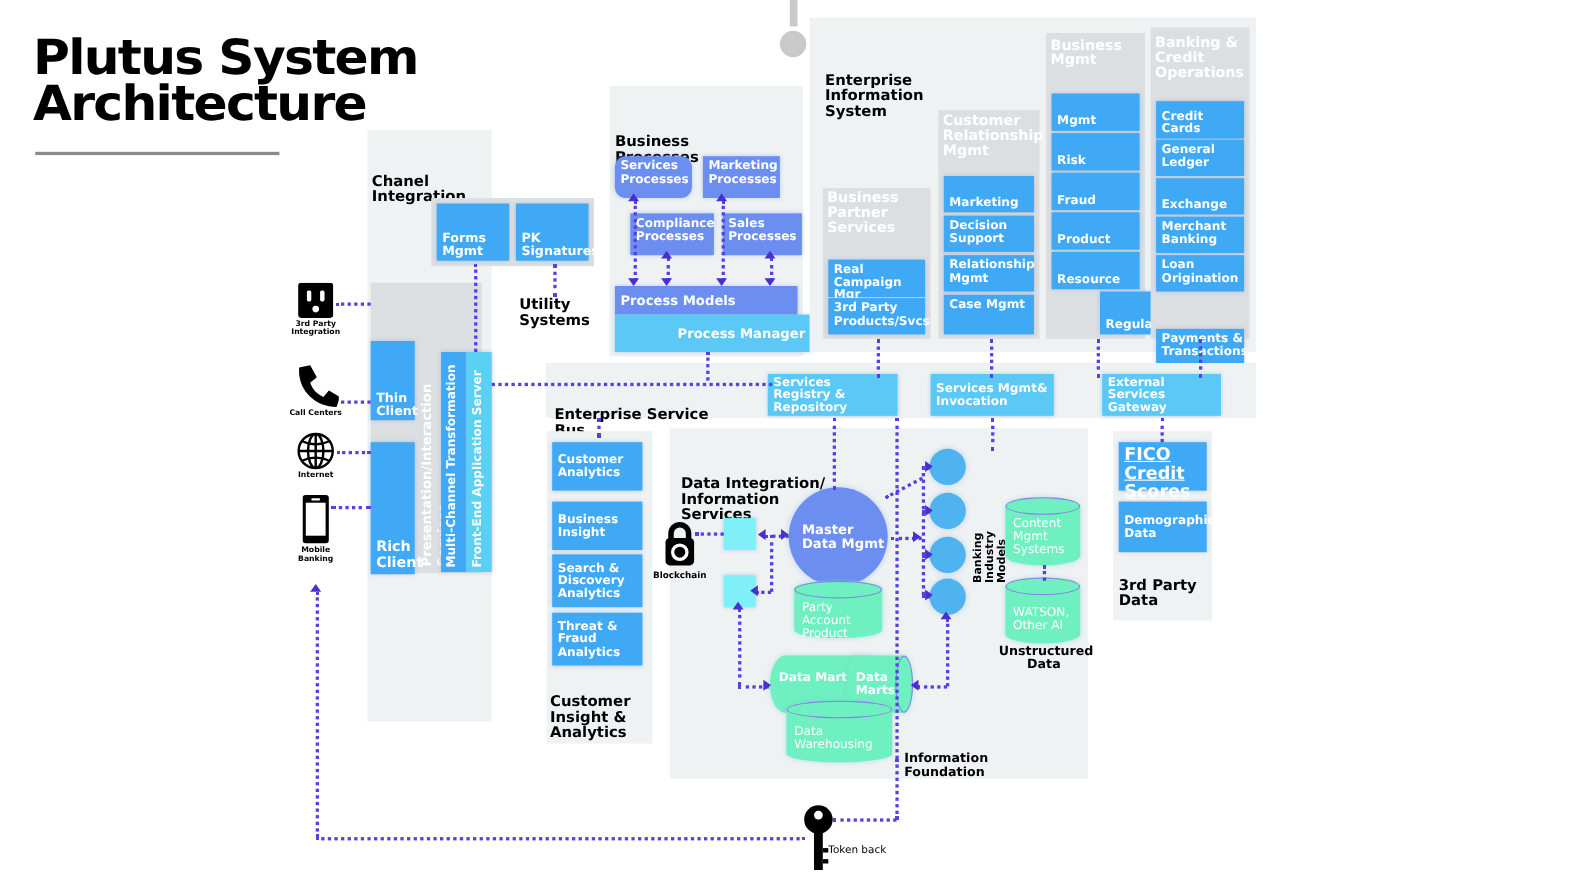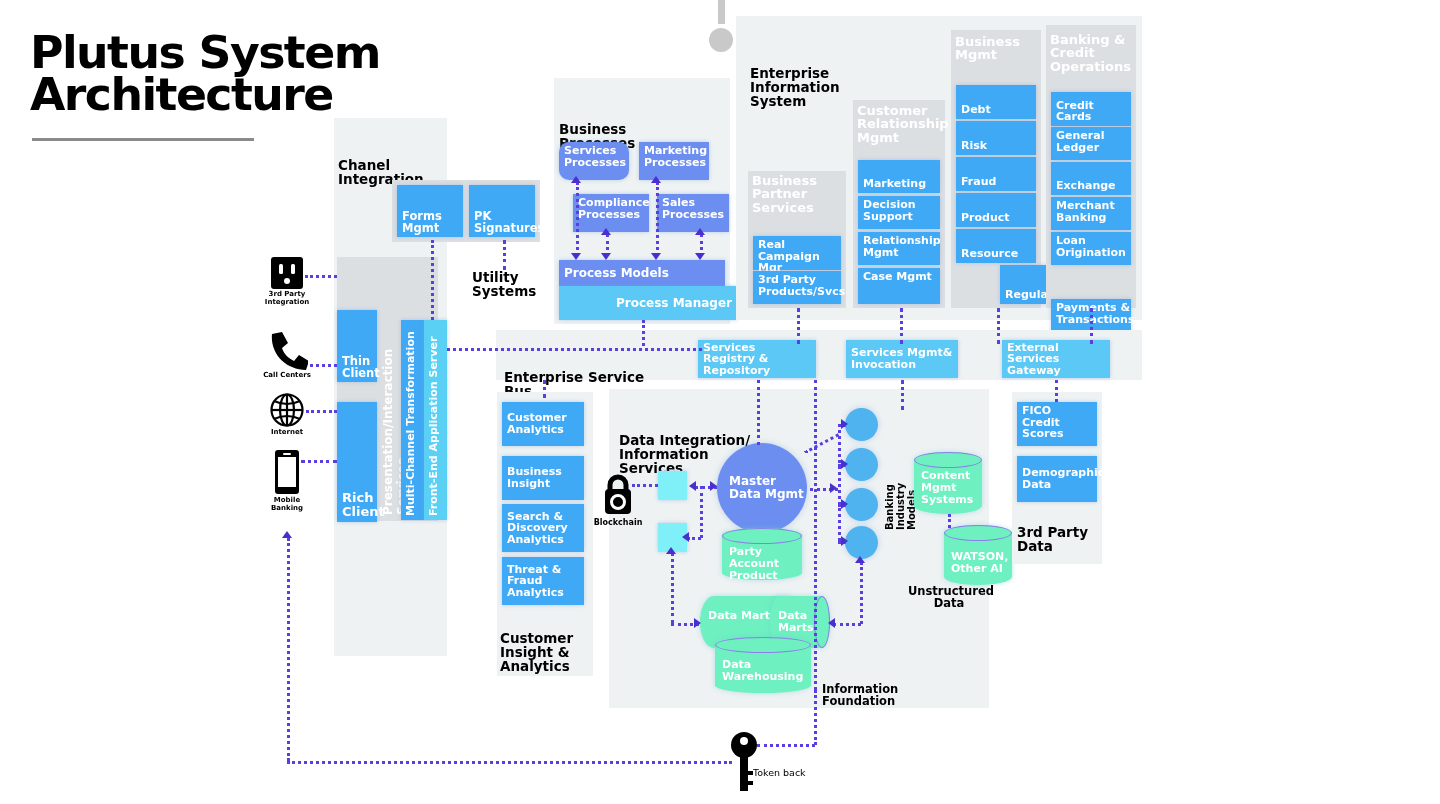--- a/index.html
+++ b/index.html
@@ -31,21 +31,21 @@
   .b-sky{background:#5bc8f5;}
   .b-aqua{background:#7ff0f8;}
   .bot{align-items:flex-end;}
   .top{align-items:flex-start;}
   .mid{align-items:center;}
 
   
   .vert{writing-mode:vertical-rl;transform:rotate(180deg);}
 
   
-  .cyl{position:absolute;background:#6ef0c0;color:#fff;font-weight:bold;
+  .cyl{position:absolute;background:#6ef0c0;color:#fff;font-weight:normal;
        line-height:1.08;box-shadow:0 0 5px rgba(120,200,220,.5);}
   .cyl.v{border-radius:50%/14% 14% 14% 14%;}
   .cyl .cap{position:absolute;left:0;right:0;top:0;height:16px;
        border-radius:50%;border:1px solid #8b7fe8;box-sizing:border-box;
        background:#6ef0c0;}
   .cyl .txt{position:absolute;left:7px;right:5px;top:22px;}
   .cylh{position:absolute;background:#6ef0c0;color:#fff;font-weight:bold;
         line-height:1.08;border-radius:14%/50%;
         box-shadow:0 0 5px rgba(120,200,220,.5);}
   .cylh .capr{position:absolute;top:0;bottom:0;right:0;width:16px;
@@ -202,21 +202,21 @@
 <div class="box b-blue top" style="left:858px;top:232px;width:82px;height:33px;font-size:11px;">
   <span>Relationship Mgmt</span>
 </div>
 <div class="box b-blue top" style="left:858px;top:268px;width:82px;height:36px;font-size:11px;">
   <span>Case Mgmt</span>
 </div>
 
 <div class="abs subpanel" style="left:951px;top:30px;width:90px;height:278px;"></div>
 <div class="sub-title" style="left:955px;top:35px;width:86px;font-size:13px;">Business Mgmt</div>
 <div class="box b-blue bot" style="left:956px;top:85px;width:80px;height:34px;font-size:11px;">
-  <span>Debt</span>
+  <span>Mgmt</span>
 </div>
 <div class="box b-blue bot" style="left:956px;top:121px;width:80px;height:34px;font-size:11px;">
   <span>Risk</span>
 </div>
 <div class="box b-blue bot" style="left:956px;top:157px;width:80px;height:34px;font-size:11px;">
   <span>Fraud</span>
 </div>
 <div class="box b-blue bot" style="left:956px;top:193px;width:80px;height:34px;font-size:11px;">
   <span>Product</span>
 </div>
@@ -315,30 +315,30 @@
 <div class="circ blue" style="left:845px;top:408px;width:33px;height:33px;"></div>
 <div class="circ blue" style="left:845px;top:448px;width:33px;height:33px;"></div>
 <div class="circ blue" style="left:845px;top:488px;width:33px;height:33px;"></div>
 <div class="circ blue" style="left:845px;top:526px;width:33px;height:33px;"></div>
 <div class="abs vert" style="left:884px;top:440px;width:22px;height:90px;font-size:10px;font-weight:bold;color:#000;">Banking Industry Models</div>
 
 <div class="cyl v" style="left:914px;top:452px;width:68px;height:62px;font-size:11px;">
   <div class="cap"></div>
   <div class="txt" style="top:18px;">Content Mgmt Systems</div>
 </div>
-<div class="cyl v" style="left:914px;top:525px;width:68px;height:60px;font-size:11px;margin-left:30px;">
+<div class="cyl v" style="left:914px;top:525px;width:68px;height:60px;font-size:11px;">
   <div class="cap"></div>
   <div class="txt" style="top:26px;">WATSON, Other AI</div>
 </div>
 <div class="outside-title" style="left:908px;top:586px;width:82px;font-size:11.5px;text-align:center;">Unstructured Data</div>
 
 <div class="outside-title" style="left:822px;top:684px;width:80px;font-size:11.5px;">Information Foundation</div>
 
 <div class="abs panel" style="left:1012px;top:392px;width:90px;height:172px;"></div>
-<div class="box b-blue top" style="left:1017px;top:402px;width:80px;height:44px;font-size:11px;">
+<div class="box b-blue top" style="left:1017px;top:402px;width:80px;height:44px;font-size:16px;text-decoration:underline;">
   <span>FICO Credit Scores</span>
 </div>
 <div class="box b-blue mid" style="left:1017px;top:456px;width:80px;height:46px;font-size:11px;">
   <span>Demographic Data</span>
 </div>
 <div class="outside-title" style="left:1017px;top:526px;width:86px;font-size:13.5px;">3rd Party Data</div>
 
 <svg class="ico" style="left:731px;top:731px;" width="28" height="60">
   <circle cx="13" cy="14" r="13" fill="#000"></circle>
   <circle cx="13" cy="10" r="4" fill="#fff"></circle>

